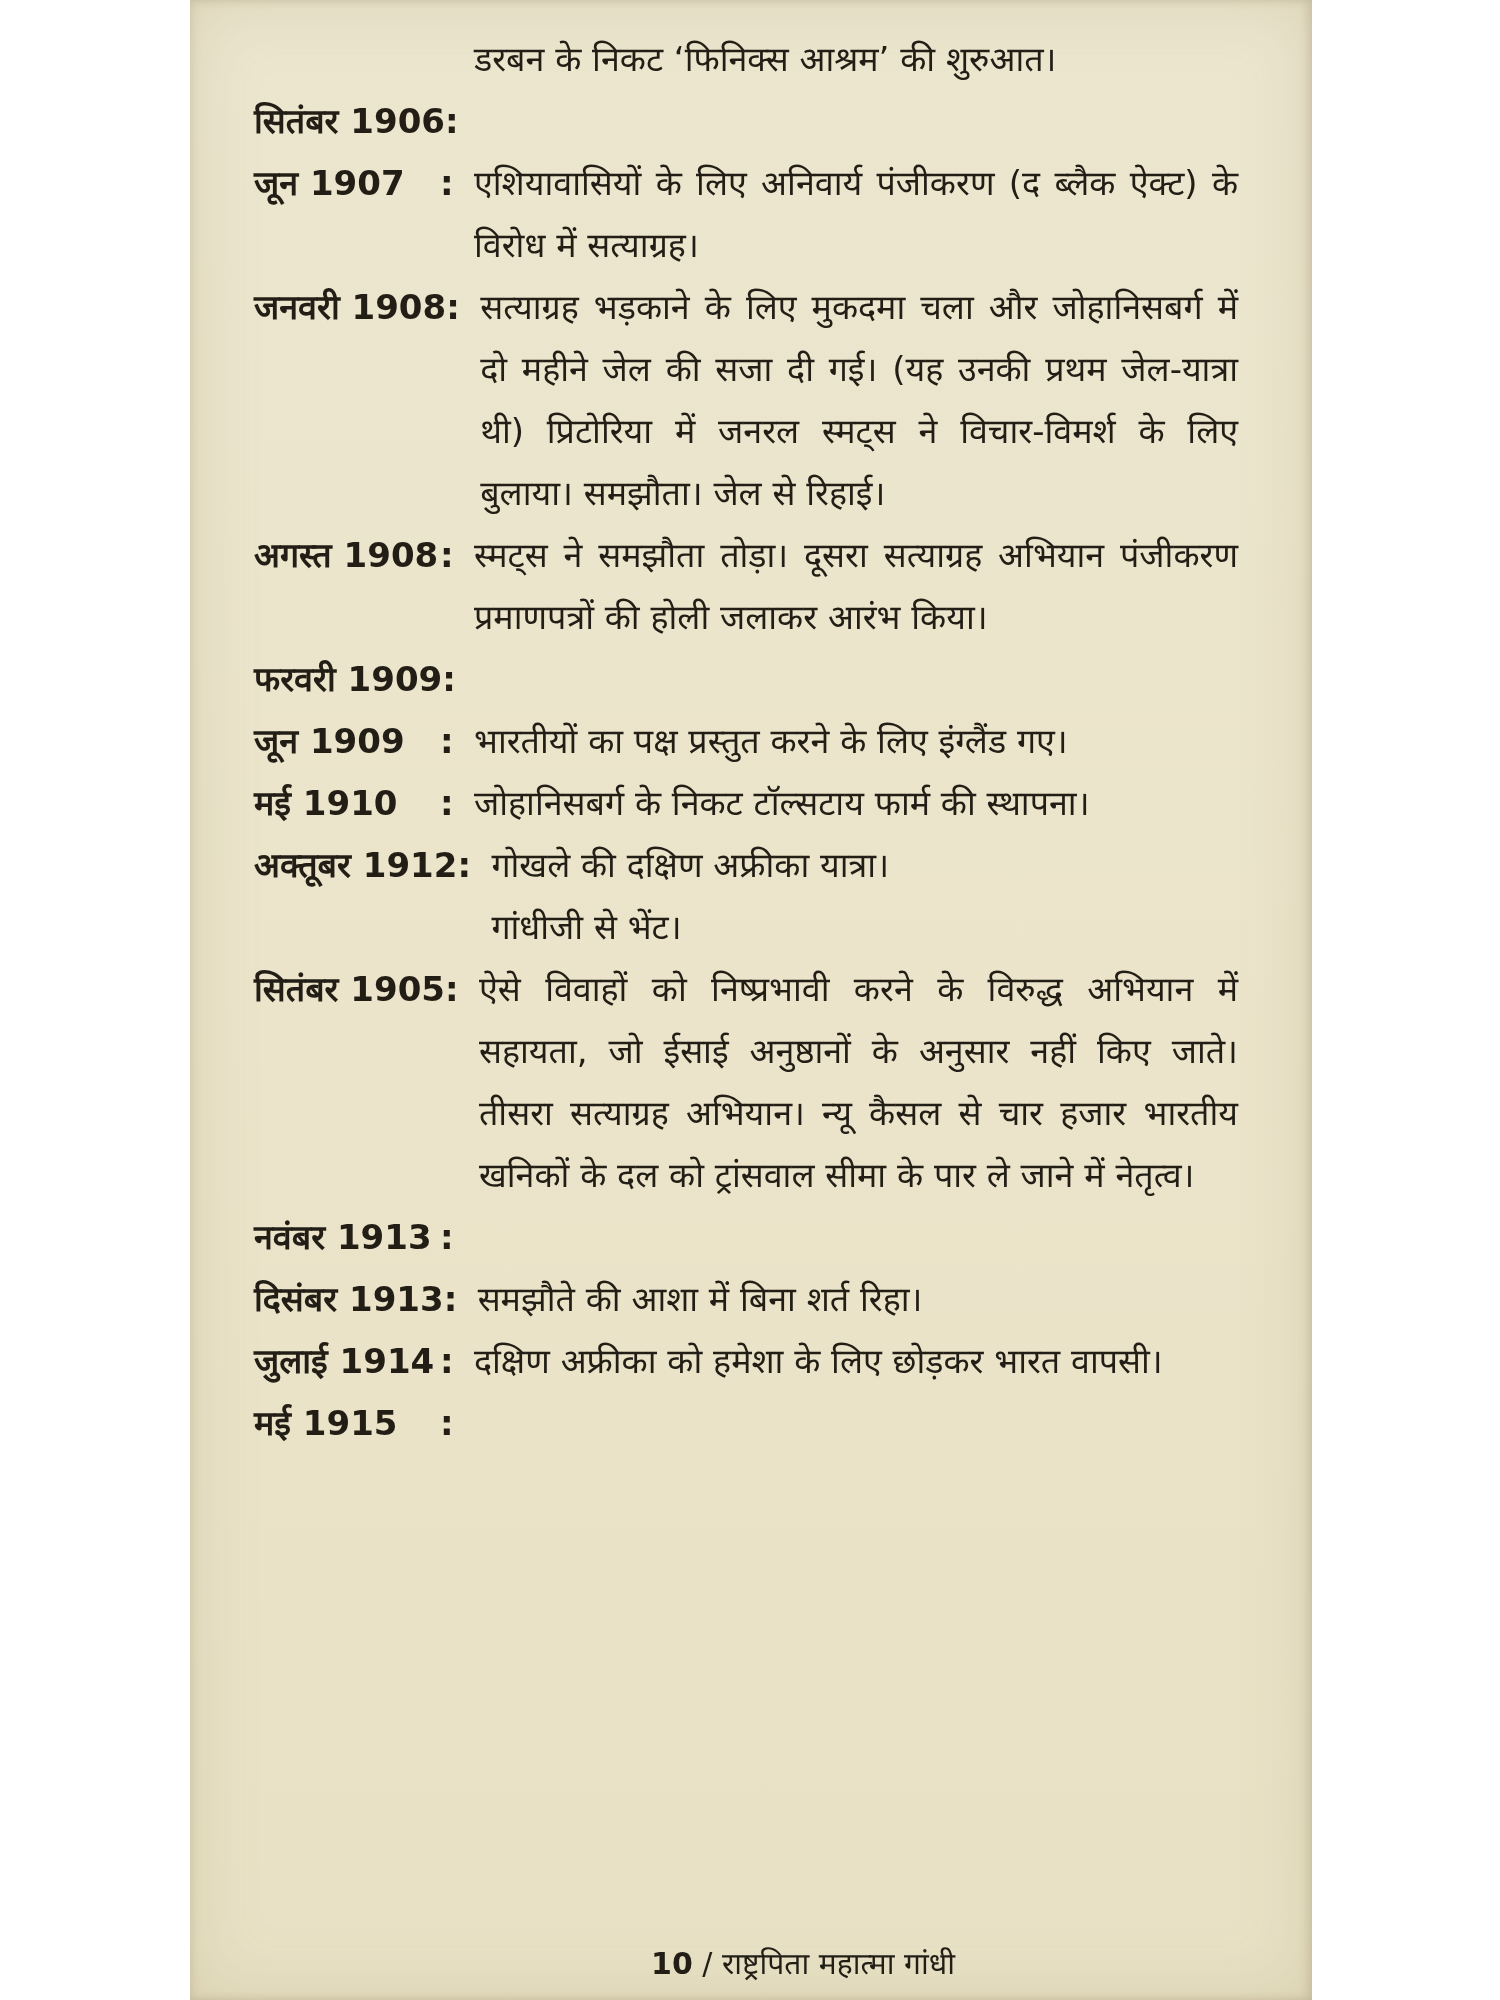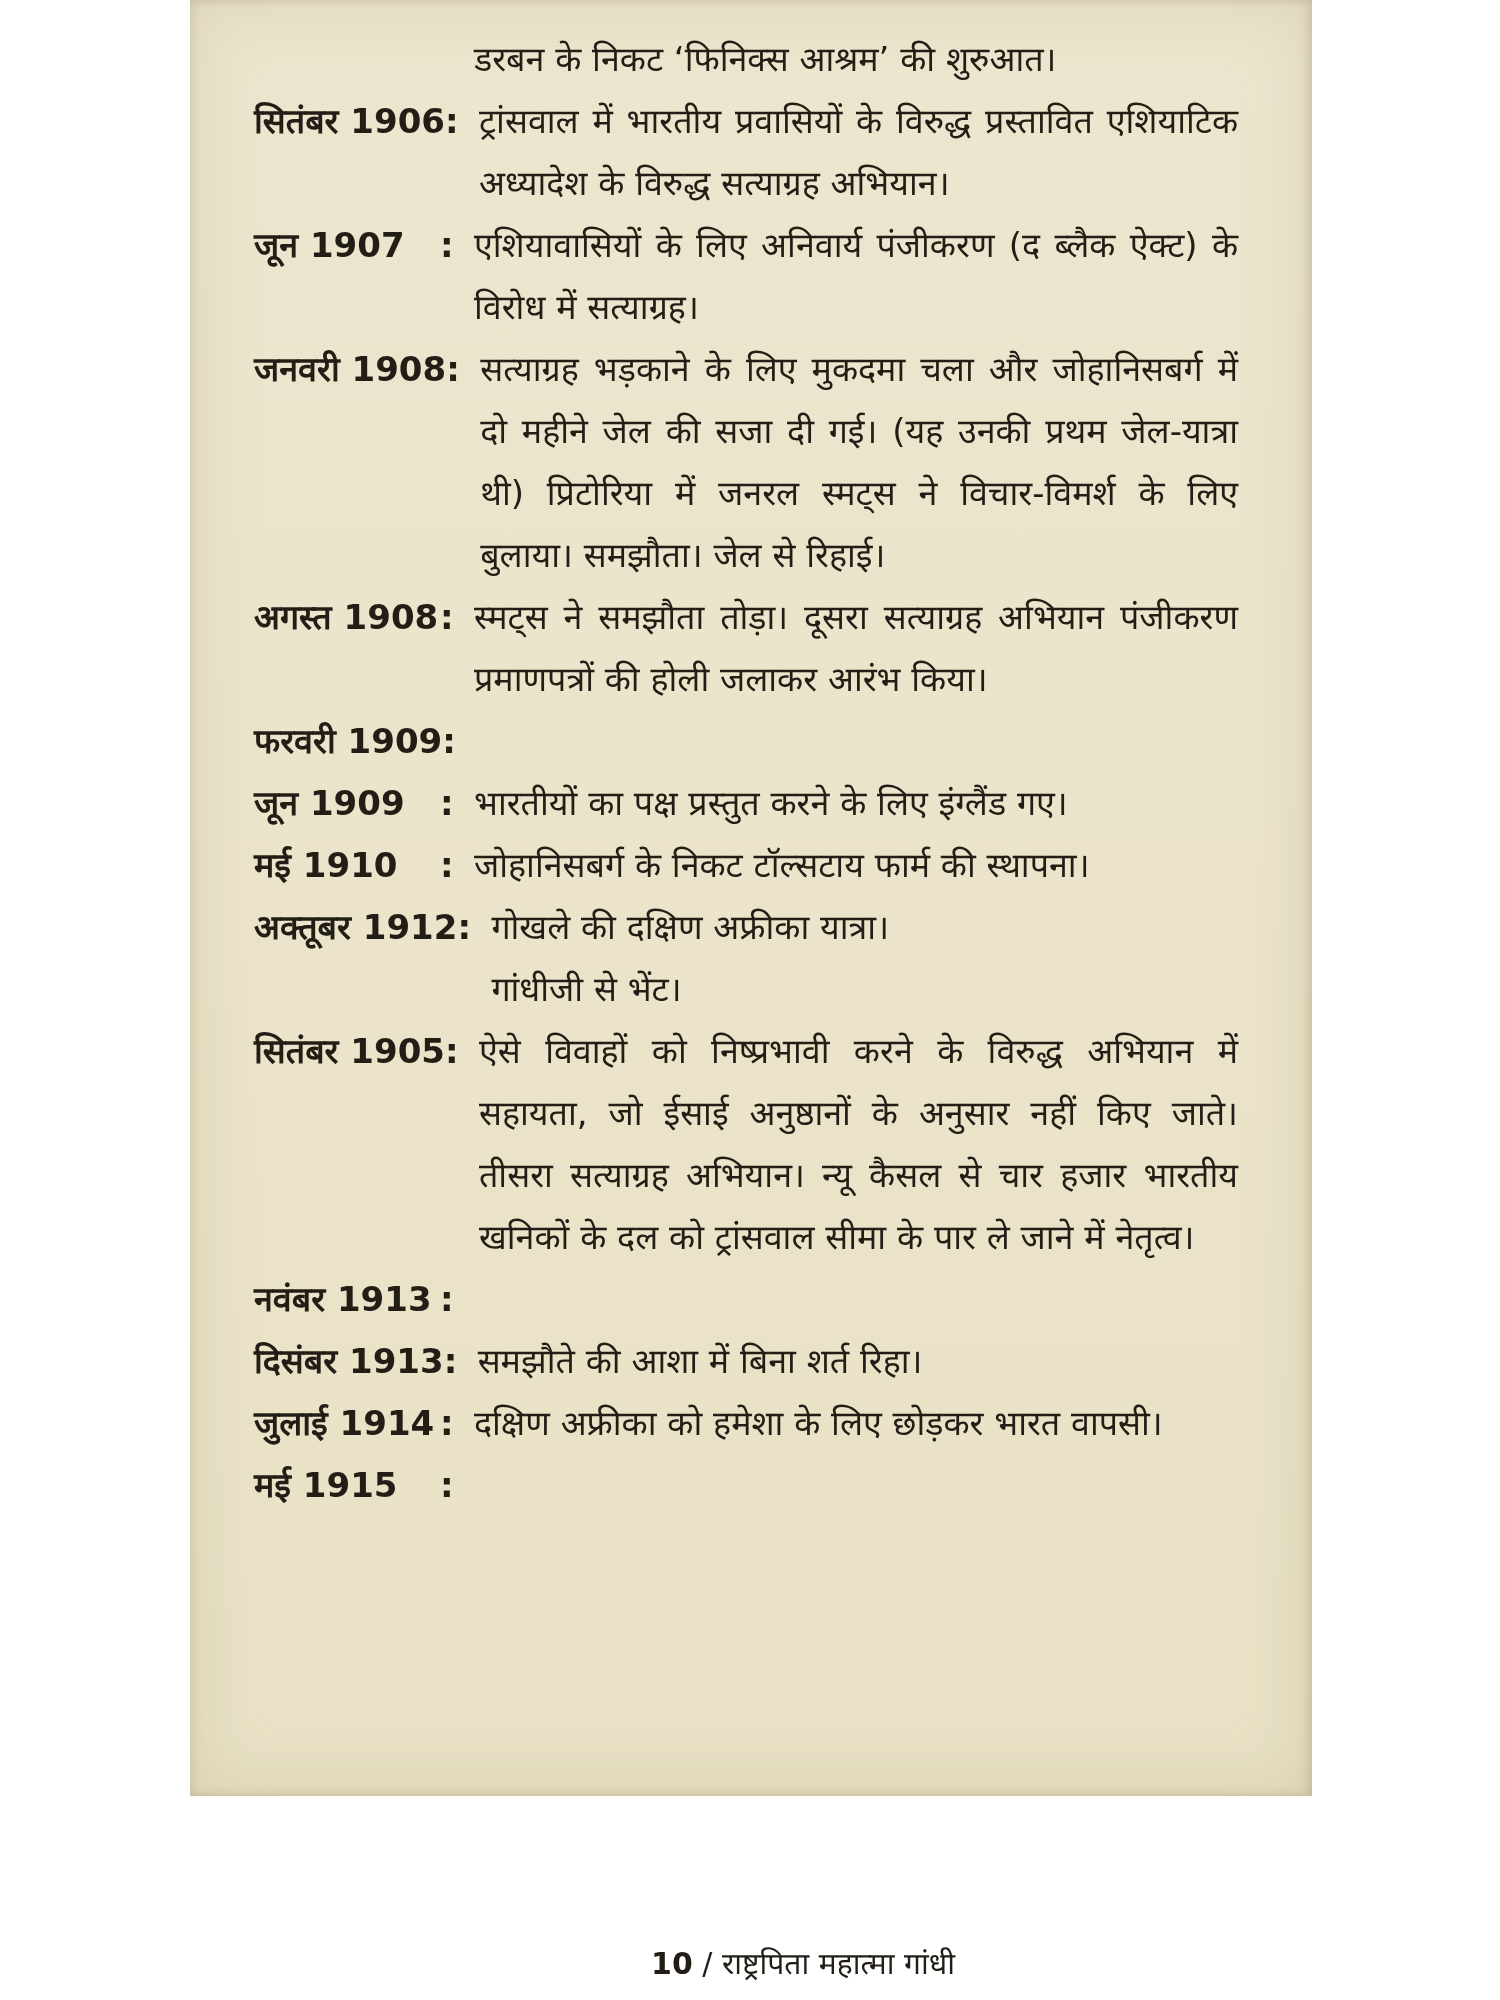--- a/index.html
+++ b/index.html
@@ -16,21 +16,21 @@
     width: 1500px;
     height: 2000px;
     background: #ffffff;
   }
   
   .scan-page {
     position: absolute;
     left: 190px;
     top: 0;
     width: 1122px;
-    height: 1796px;
+    height: 2000px;
     background: linear-gradient(180deg, #ece6cf 0%, #ebe4ca 55%, #e8e1c5 100%);
     box-shadow:
       inset 0 0 70px rgba(155, 140, 95, 0.22),
       inset -5px 0 10px rgba(120, 105, 70, 0.18),
       inset 3px 0 8px rgba(120, 105, 70, 0.12);
   }
   .content {
     position: absolute;
     top: 28px;
     left: 64px;
@@ -86,23 +86,20 @@
         <div class="cell-date"></div>
         <div class="cell-colon"></div>
         <div class="cell-text">
           <div class="para">डरबन के निकट ‘फिनिक्स आश्रम’ की शुरुआत।</div>
         </div>
       </div>
 
       <div class="row">
         <div class="cell-date">सितंबर 1906</div>
         <div class="cell-colon">:</div>
-        <div class="cell-text">
-          <div class="para">ट्रांसवाल में भारतीय प्रवासियों के विरुद्ध प्रस्तावित एशियाटिक अध्यादेश के विरुद्ध सत्याग्रह अभियान।</div>
-        </div>
       </div>
 
       <div class="row">
         <div class="cell-date">जून 1907</div>
         <div class="cell-colon">:</div>
         <div class="cell-text">
           <div class="para">एशियावासियों के लिए अनिवार्य पंजीकरण (द ब्लैक ऐक्ट) के विरोध में सत्याग्रह।</div>
         </div>
       </div>
 

